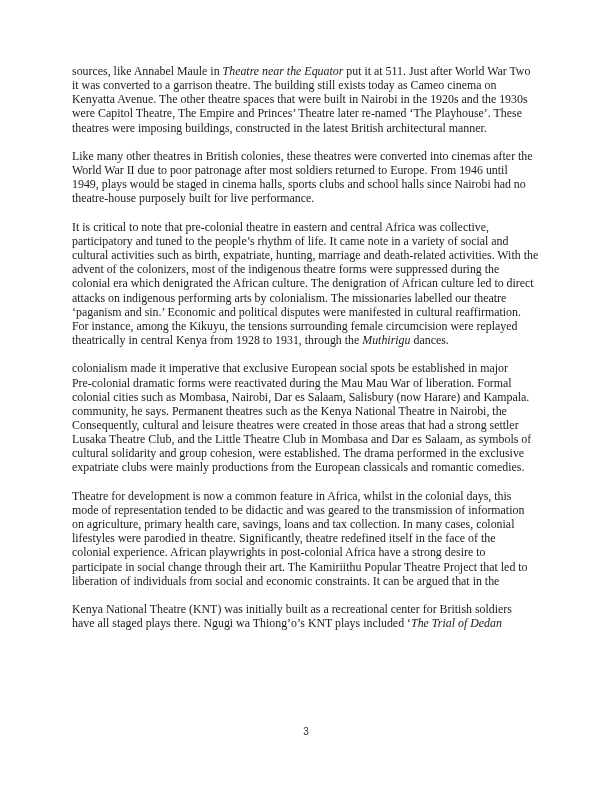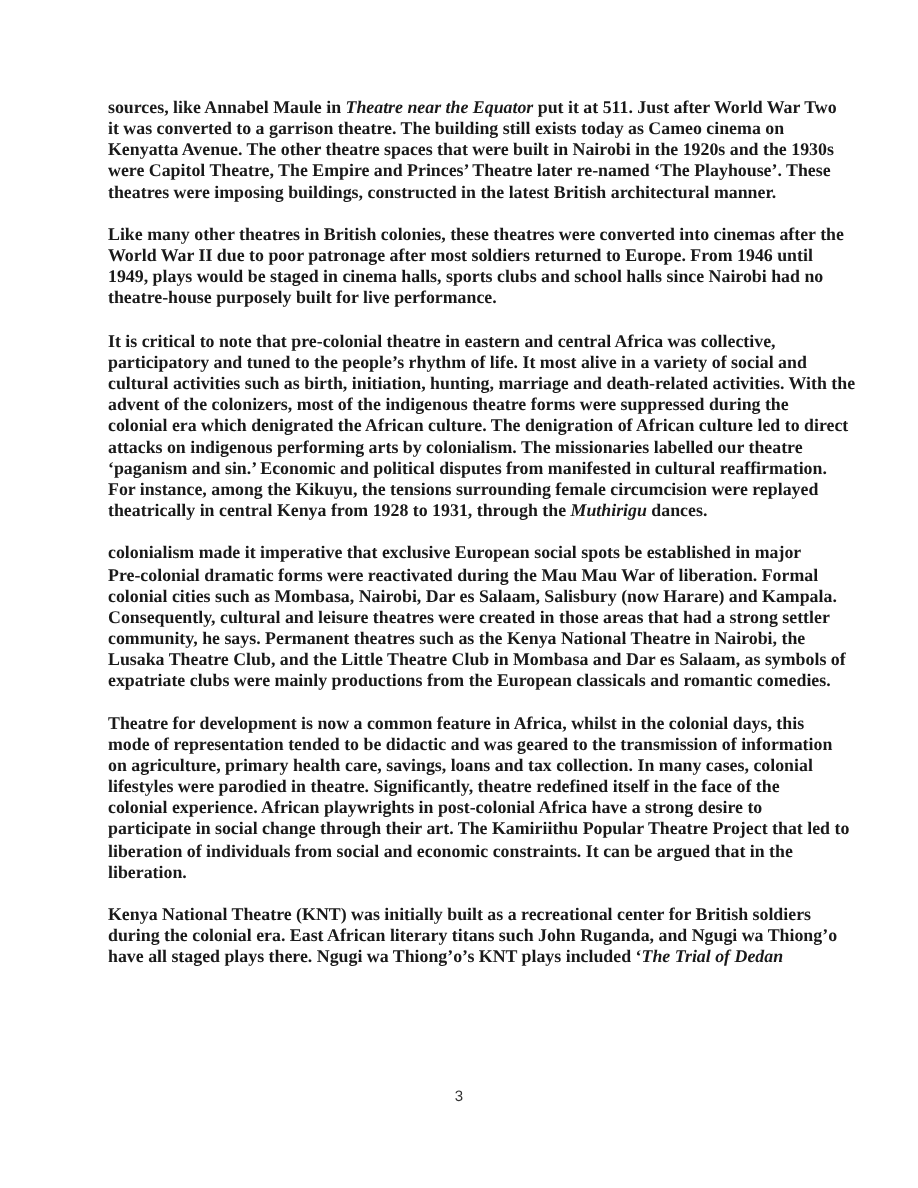--- a/index.html
+++ b/index.html
@@ -3,21 +3,21 @@
   <meta charset="utf-8">
   <style>
     html, body { margin: 0; padding: 0; background: #ffffff; }
     body { width: 612px; height: 792px; position: relative; overflow: hidden; }
     .page {
       position: absolute; left: 72px; top: 64px; width: 478px;
       font-family: "Liberation Serif", serif;
       font-size: 11.9px; line-height: 14.15px; color: #1a1a1a;
     }
     .para { margin: 0 0 14.2px 0; }
-    .line { display: block; white-space: nowrap; font-weight: bold; }
+    .line { display: block; white-space: nowrap; }
     .page-number {
       position: absolute; left: 0; width: 612px; top: 726px; text-align: center;
       font-family: "Liberation Sans", sans-serif; font-size: 10px; color: #333;
     }
     i { font-style: italic; }
   </style>
 </head>
 <body>
 
 <div class="page" id="doc">
@@ -29,47 +29,46 @@
       <span class="line">theatres were imposing buildings, constructed in the latest British architectural manner.</span>
     </div>
     <div class="para">
       <span class="line">Like many other theatres in British colonies, these theatres were converted into cinemas after the</span>
       <span class="line">World War II due to poor patronage after most soldiers returned to Europe. From 1946 until</span>
       <span class="line">1949, plays would be staged in cinema halls, sports clubs and school halls since Nairobi had no</span>
       <span class="line">theatre-house purposely built for live performance.</span>
     </div>
     <div class="para">
       <span class="line">It is critical to note that pre-colonial theatre in eastern and central Africa was collective,</span>
-      <span class="line">participatory and tuned to the people’s rhythm of life. It most alive in a variety of social and</span>
-      <span class="line">cultural activities such as birth, initiation, hunting, marriage and death-related activities. With the</span>
+      <span class="line">participatory and tuned to the people’s rhythm of life. It came note in a variety of social and</span>
+      <span class="line">cultural activities such as birth, expatriate, hunting, marriage and death-related activities. With the</span>
       <span class="line">advent of the colonizers, most of the indigenous theatre forms were suppressed during the</span>
       <span class="line">colonial era which denigrated the African culture. The denigration of African culture led to direct</span>
       <span class="line">attacks on indigenous performing arts by colonialism. The missionaries labelled our theatre</span>
-      <span class="line">‘paganism and sin.’ Economic and political disputes from manifested in cultural reaffirmation.</span>
+      <span class="line">‘paganism and sin.’ Economic and political disputes were manifested in cultural reaffirmation.</span>
       <span class="line">For instance, among the Kikuyu, the tensions surrounding female circumcision were replayed</span>
       <span class="line">theatrically in central Kenya from 1928 to 1931, through the <i>Muthirigu</i> dances.</span>
     </div>
     <div class="para">
       <span class="line">colonialism made it imperative that exclusive European social spots be established in major</span>
       <span class="line">Pre-colonial dramatic forms were reactivated during the Mau Mau War of liberation. Formal</span>
       <span class="line">colonial cities such as Mombasa, Nairobi, Dar es Salaam, Salisbury (now Harare) and Kampala.</span>
+      <span class="line">community, he says. Permanent theatres such as the Kenya National Theatre in Nairobi, the</span>
       <span class="line">Consequently, cultural and leisure theatres were created in those areas that had a strong settler</span>
-      <span class="line">community, he says. Permanent theatres such as the Kenya National Theatre in Nairobi, the</span>
       <span class="line">Lusaka Theatre Club, and the Little Theatre Club in Mombasa and Dar es Salaam, as symbols of</span>
+      <span class="line">cultural solidarity and group cohesion, were established. The drama performed in the exclusive</span>
       <span class="line">expatriate clubs were mainly productions from the European classicals and romantic comedies.</span>
     </div>
     <div class="para">
       <span class="line">Theatre for development is now a common feature in Africa, whilst in the colonial days, this</span>
       <span class="line">mode of representation tended to be didactic and was geared to the transmission of information</span>
       <span class="line">on agriculture, primary health care, savings, loans and tax collection. In many cases, colonial</span>
       <span class="line">lifestyles were parodied in theatre. Significantly, theatre redefined itself in the face of the</span>
       <span class="line">colonial experience. African playwrights in post-colonial Africa have a strong desire to</span>
       <span class="line">participate in social change through their art. The Kamiriithu Popular Theatre Project that led to</span>
       <span class="line">liberation of individuals from social and economic constraints. It can be argued that in the</span>
-      <span class="line">liberation.</span>
     </div>
     <div class="para">
       <span class="line">Kenya National Theatre (KNT) was initially built as a recreational center for British soldiers</span>
-      <span class="line">during the colonial era. East African literary titans such John Ruganda, and Ngugi wa Thiong’o</span>
       <span class="line">have all staged plays there. Ngugi wa Thiong’o’s KNT plays included ‘<i>The Trial of Dedan</i></span>
     </div>
   </div>
 <div class="page-number">3</div>
 
 </body></html>

